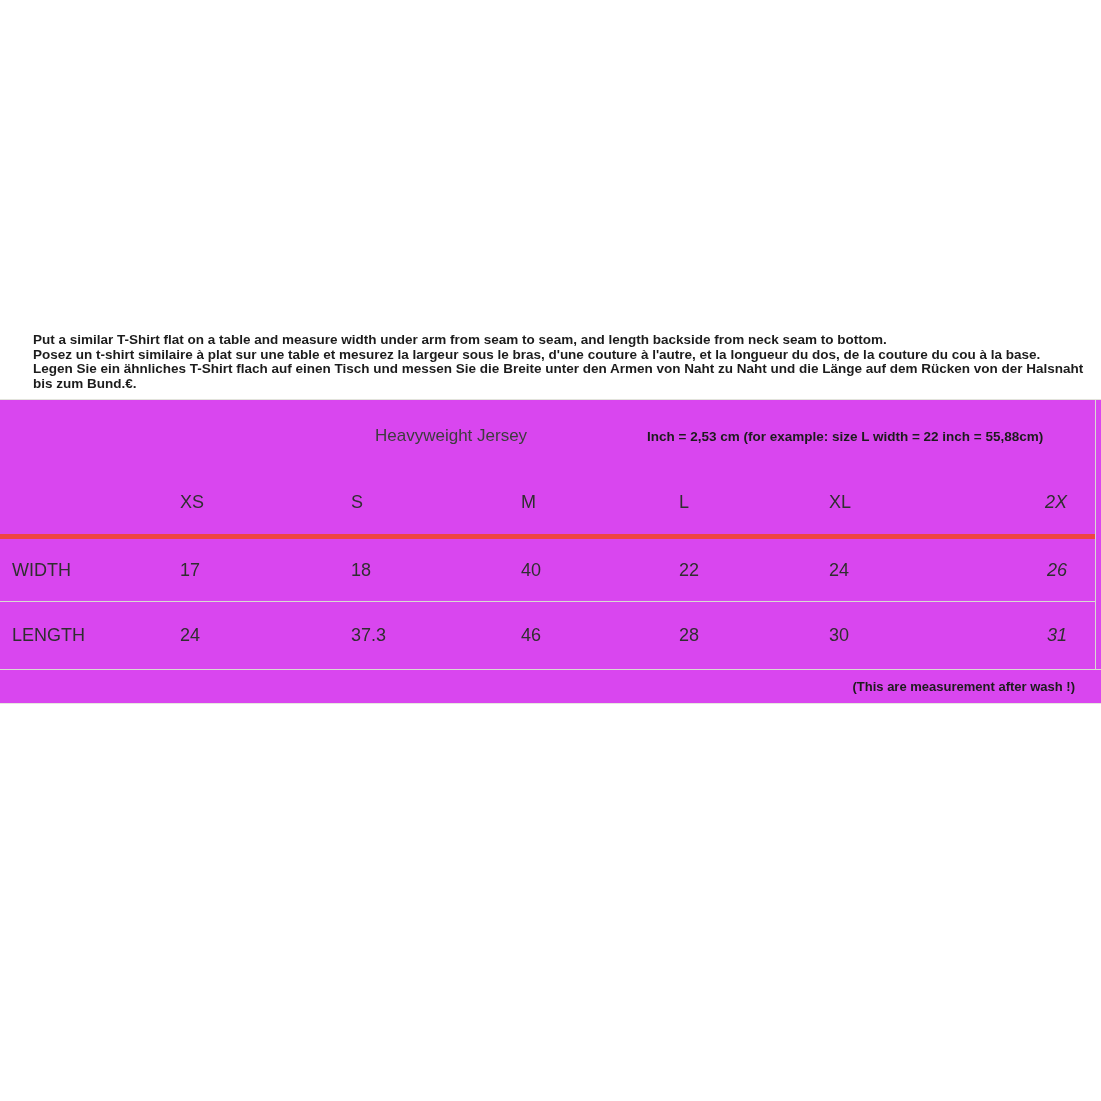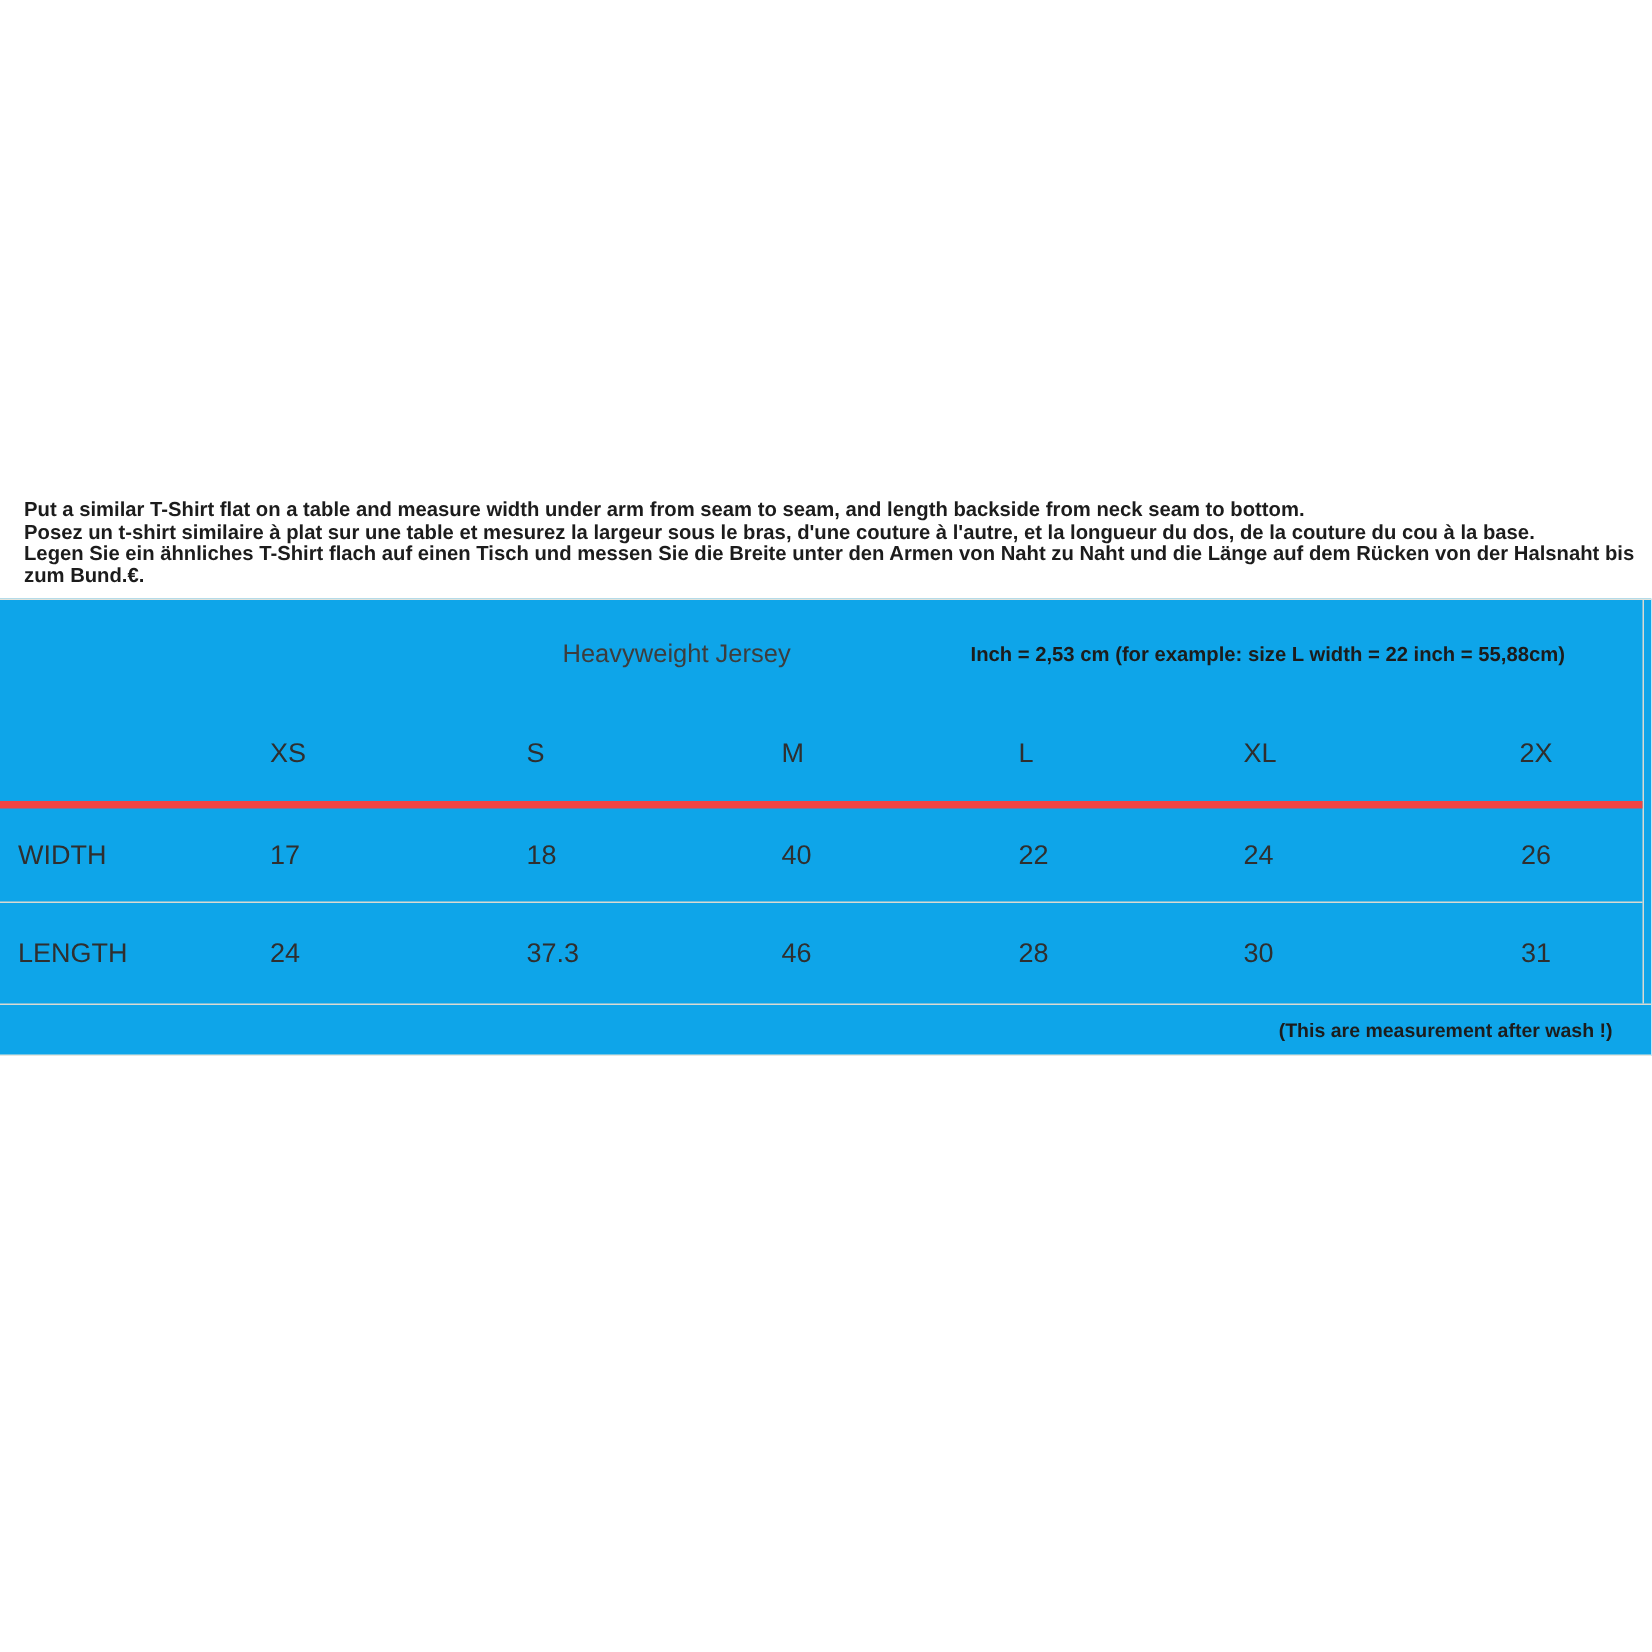--- a/index.html
+++ b/index.html
@@ -7,37 +7,37 @@
   body {
     width: 1101px;
     height: 1101px;
     background: #ffffff;
     font-family: "Liberation Sans", sans-serif;
     overflow: hidden;
   }
 
   
   .instructions {
-    margin: 333px 0 0 0;
+    margin: 333px 0 0 17px;
     padding-left: 16px;
     padding-right: 10px;
   }
   .instructions p {
     margin: 0;
     font-size: 13.5px;
     font-weight: bold;
     line-height: 14.5px;
     color: #1c1c1c;
   }
 
   
   .size-chart {
     margin-top: 8px;
     width: 1101px;
-    background: #0ea5e9;
+    background: #d946ef;
     border-top: 1px solid #e2e3db;
     border-bottom: 1px solid #e6e7df;
   }
   .chart-body {
     width: 1096px;
     border-right: 1px solid #d9dad2;
   }
   .chart-header {
     height: 71px;
     position: relative;
@@ -71,22 +71,23 @@
   .cell {
     text-align: left;
     font-size: 18px;
     color: #2f2f2f;
   }
   .cell.label {
     text-align: left;
     padding-left: 12px;
   }
   .cell.last {
-    text-align: center;
+    text-align: right;
     padding-right: 28px;
+    font-style: italic;
   }
   .chart-footer {
     height: 34px;
     width: 1101px;
     border-top: 1px solid #d9dad2;
     display: flex;
     align-items: center;
     justify-content: flex-end;
     padding-right: 26px;
     font-size: 13px;

